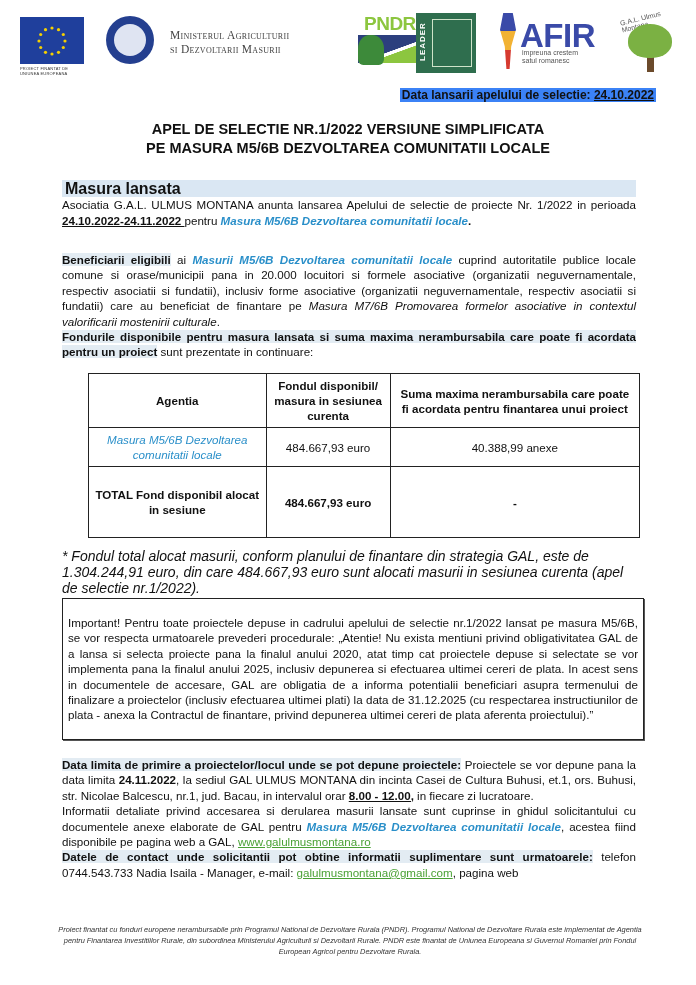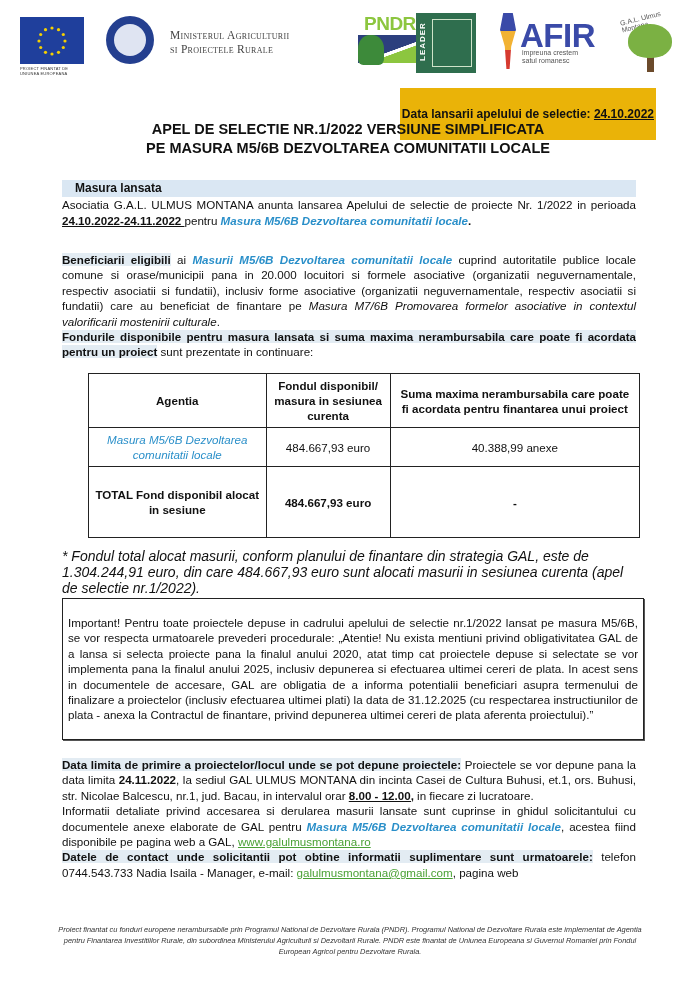--- a/index.html
+++ b/index.html
@@ -22,27 +22,27 @@
   .leader-txt { position: absolute; left: 0; top: 46px; transform: rotate(-90deg); transform-origin: 0 0; color: #fff; font-size: 8px; font-weight: bold; letter-spacing: 1px; }
   .afir { left: 500px; top: 3px; width: 100px; height: 58px; }
   .afir-emb { position: absolute; left: 0; top: 0; width: 16px; height: 56px; background: linear-gradient(#3a4aa8 0 33%, #f2b233 33% 66%, #d63a2f 66%); clip-path: polygon(20% 0, 80% 0, 100% 30%, 70% 60%, 60% 100%, 40% 100%, 30% 60%, 0 30%); }
   .afir-txt { position: absolute; left: 20px; top: 4px; font-size: 33px; font-weight: bold; color: #3a4aa8; letter-spacing: -0.5px; }
   .afir-sub { position: absolute; left: 22px; top: 36px; font-size: 7px; line-height: 8px; color: #555; }
   .gal { left: 618px; top: 2px; width: 66px; height: 62px; }
   .gal-arc { position: absolute; left: 2px; top: 0; font-size: 7px; color: #555; transform: rotate(-14deg); }
   .gal-crown { position: absolute; left: 10px; top: 12px; width: 44px; height: 34px; background: #7bb143; border-radius: 50% 50% 45% 45%; }
   .gal-trunk { position: absolute; left: 29px; top: 42px; width: 7px; height: 18px; background: #6b4a2b; }
 
-  .launch-date { position: absolute; top: 88px; right: 40px; font-weight: bold; font-size: 12px; background: #eab308; padding: 19px 2px; }
+  .launch-date { position: absolute; top: 88px; right: 40px; font-weight: bold; font-size: 12px; background: #3b82f6; padding: 0 2px; }
   .launch-date u { text-decoration: underline; }
 
   .title { position: absolute; top: 120px; left: 0; width: 696px; text-align: center; font-weight: bold; font-size: 14.5px; line-height: 19px; }
 
   .content { position: absolute; left: 62px; width: 574px; text-align: justify; line-height: 15.4px; }
-  .sec-head { background: #dae7f3; font-weight: bold; font-size: 12px; padding: 1px 13px; }
+  .sec-head { background: #dae7f3; font-weight: bold; font-size: 16px; padding: 1px 3px; }
   .hl { background: #e3ecf3; font-weight: bold; }
   .blue-it { color: #2a8fc9; font-style: italic; font-weight: bold; }
   .it { font-style: italic; }
   .bold { font-weight: bold; }
   .ul { text-decoration: underline; font-weight: bold; }
 
   table.fund { position: absolute; top: 373px; left: 88px; width: 552px; border-collapse: collapse; font-size: 11.6px; }
   table.fund td, table.fund th { border: 1px solid #222; text-align: center; vertical-align: middle; padding: 2px 6px; line-height: 15px; }
   table.fund th { font-weight: bold; height: 49px; }
   table.fund .r1 td { height: 34px; }
@@ -77,21 +77,21 @@
           <circle cx="9.5" cy="4.7" r="1.6"></circle>
       </g>
     </svg>
   </div>
   <div class="eu-cap">PROIECT FINANTAT DE UNIUNEA EUROPEANA</div>
   <div class="logo gov">
     <div class="gov-inner"></div>
   </div>
   <div class="logo minist">
     <div>Ministerul Agriculturii</div>
-    <div>si Proiectele Rurale</div>
+    <div>si Dezvoltarii Masurii</div>
   </div>
   <div class="logo pndr">
     <div class="pndr-band"></div>
     <div class="pndr-tree"></div>
     <div class="pndr-text">PNDR</div>
   </div>
   <div class="logo leader">
     <div class="leader-box"></div>
     <div class="leader-txt">LEADER</div>
   </div>

